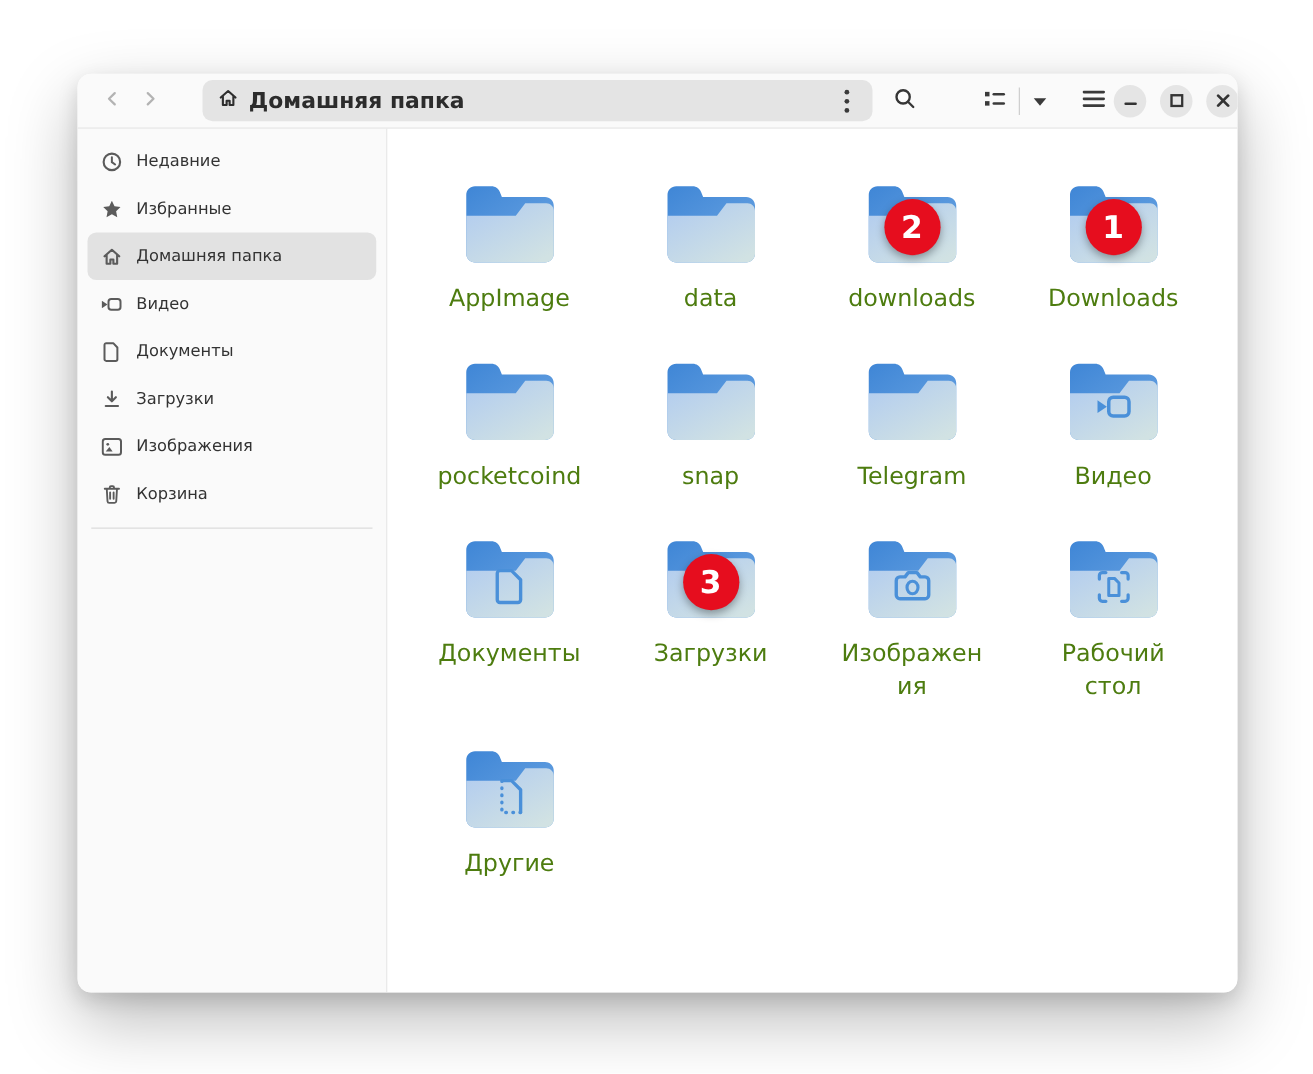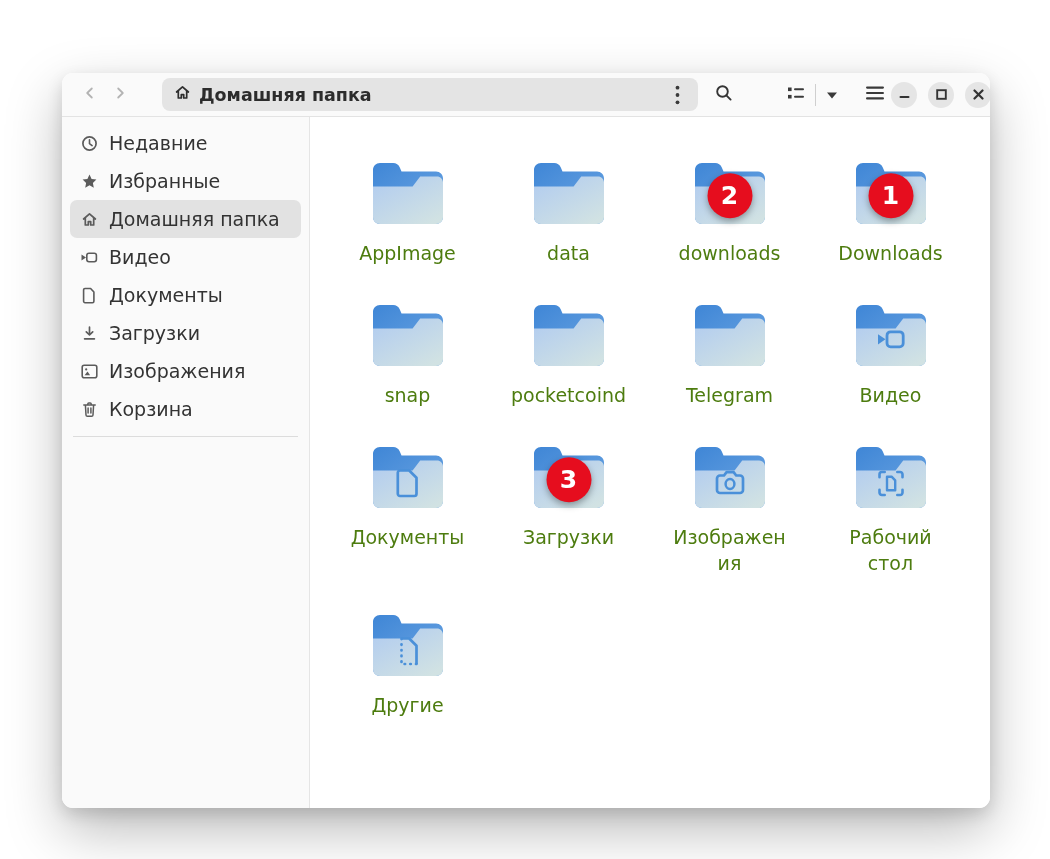--- a/index.html
+++ b/index.html
@@ -2,21 +2,21 @@
 <html><head>
 <meta charset="utf-8">
 <style>
   html,body{margin:0;padding:0;}
   body{
     width:1050px;height:859px;background:#ffffff;position:relative;overflow:hidden;
     font-family:"DejaVu Sans","Liberation Sans",sans-serif;
     -webkit-font-smoothing:antialiased;
   }
   .window{
-    position:absolute;left:62px;top:73px;width:928px;height:735px;
+    position:absolute;left:62px;top:59px;width:928px;height:735px;
     background:#fff;border-radius:11px;overflow:hidden;
     box-shadow:0 22px 55px rgba(0,0,0,.27),0 6px 16px rgba(0,0,0,.13);
     display:flex;flex-direction:column;
   }
   
   .header{
     flex:0 0 44px;height:44px;background:#fafafa;border-bottom:1px solid #e3e3e3;
     display:flex;align-items:center;padding:0 13px;box-sizing:border-box;
   }
   .nav-btn{width:30px;height:30px;border-radius:6px;display:flex;align-items:center;justify-content:center;flex:0 0 auto;}
@@ -34,21 +34,21 @@
   .win-controls{margin-left:auto;display:flex;align-items:center;gap:11px;flex:0 0 auto;}
   .win-btn{width:26px;height:26px;border-radius:50%;background:#e5e5e5;display:flex;align-items:center;justify-content:center;}
   
   .content{flex:1;display:flex;min-height:0;}
   .sidebar{
     flex:0 0 248px;width:248px;background:#fafafa;border-right:1px solid #e5e5e5;
     padding:7px 8px;box-sizing:border-box;
   }
   .side-item{
     height:38px;display:flex;align-items:center;gap:11px;padding:0 10px;border-radius:7px;
-    font-size:19px;color:#333;cursor:default;white-space:nowrap;
+    font-size:13px;color:#333;cursor:default;white-space:nowrap;
   }
   .side-item.selected{background:#e2e2e2;}
   .side-icon{width:18px;height:18px;display:flex;align-items:center;justify-content:center;flex:0 0 auto;}
   .side-sep{height:1px;background:#dcdcdc;margin:8px 3px;}
   .main{flex:1;background:#fff;overflow:hidden;}
   .grid{
     display:grid;grid-template-columns:repeat(4,161px);
     padding:39px 0 0 17px;row-gap:32px;
   }
   .file-item{display:flex;flex-direction:column;align-items:center;}
@@ -303,32 +303,32 @@
   </div>
           <div class="file-item">
     <div class="folder-box">
       <svg width="80" height="74" viewBox="0 0 80 74">
         <path d="M5 14c0-3.9 3.1-7 7-7h13.2c2.9 0 5.5 1.7 6.6 4.4l1.7 4.1H68c3.9 0 7 3.1 7 7v38.5c0 3.9-3.1 7-7 7H12c-3.9 0-7-3.1-7-7Z" fill="url(#gradBack)"></path>
         <path d="M5 30.5h39.6l7.6-10H69c3.3 0 6 2.7 6 6V61c0 3.9-3.1 7-7 7H12c-3.9 0-7-3.1-7-7Z" fill="url(#gradFront)"></path>
       </svg>
       
       
     </div>
+    <div class="file-label">pocketcoind</div>
+  </div>
+          <div class="file-item">
+    <div class="folder-box">
+      <svg width="80" height="74" viewBox="0 0 80 74">
+        <path d="M5 14c0-3.9 3.1-7 7-7h13.2c2.9 0 5.5 1.7 6.6 4.4l1.7 4.1H68c3.9 0 7 3.1 7 7v38.5c0 3.9-3.1 7-7 7H12c-3.9 0-7-3.1-7-7Z" fill="url(#gradBack)"></path>
+        <path d="M5 30.5h39.6l7.6-10H69c3.3 0 6 2.7 6 6V61c0 3.9-3.1 7-7 7H12c-3.9 0-7-3.1-7-7Z" fill="url(#gradFront)"></path>
+      </svg>
+      
+      
+    </div>
     <div class="file-label">snap</div>
-  </div>
-          <div class="file-item">
-    <div class="folder-box">
-      <svg width="80" height="74" viewBox="0 0 80 74">
-        <path d="M5 14c0-3.9 3.1-7 7-7h13.2c2.9 0 5.5 1.7 6.6 4.4l1.7 4.1H68c3.9 0 7 3.1 7 7v38.5c0 3.9-3.1 7-7 7H12c-3.9 0-7-3.1-7-7Z" fill="url(#gradBack)"></path>
-        <path d="M5 30.5h39.6l7.6-10H69c3.3 0 6 2.7 6 6V61c0 3.9-3.1 7-7 7H12c-3.9 0-7-3.1-7-7Z" fill="url(#gradFront)"></path>
-      </svg>
-      
-      
-    </div>
-    <div class="file-label">pocketcoind</div>
   </div>
           <div class="file-item">
     <div class="folder-box">
       <svg width="80" height="74" viewBox="0 0 80 74">
         <path d="M5 14c0-3.9 3.1-7 7-7h13.2c2.9 0 5.5 1.7 6.6 4.4l1.7 4.1H68c3.9 0 7 3.1 7 7v38.5c0 3.9-3.1 7-7 7H12c-3.9 0-7-3.1-7-7Z" fill="url(#gradBack)"></path>
         <path d="M5 30.5h39.6l7.6-10H69c3.3 0 6 2.7 6 6V61c0 3.9-3.1 7-7 7H12c-3.9 0-7-3.1-7-7Z" fill="url(#gradFront)"></path>
       </svg>
       
       
     </div>

